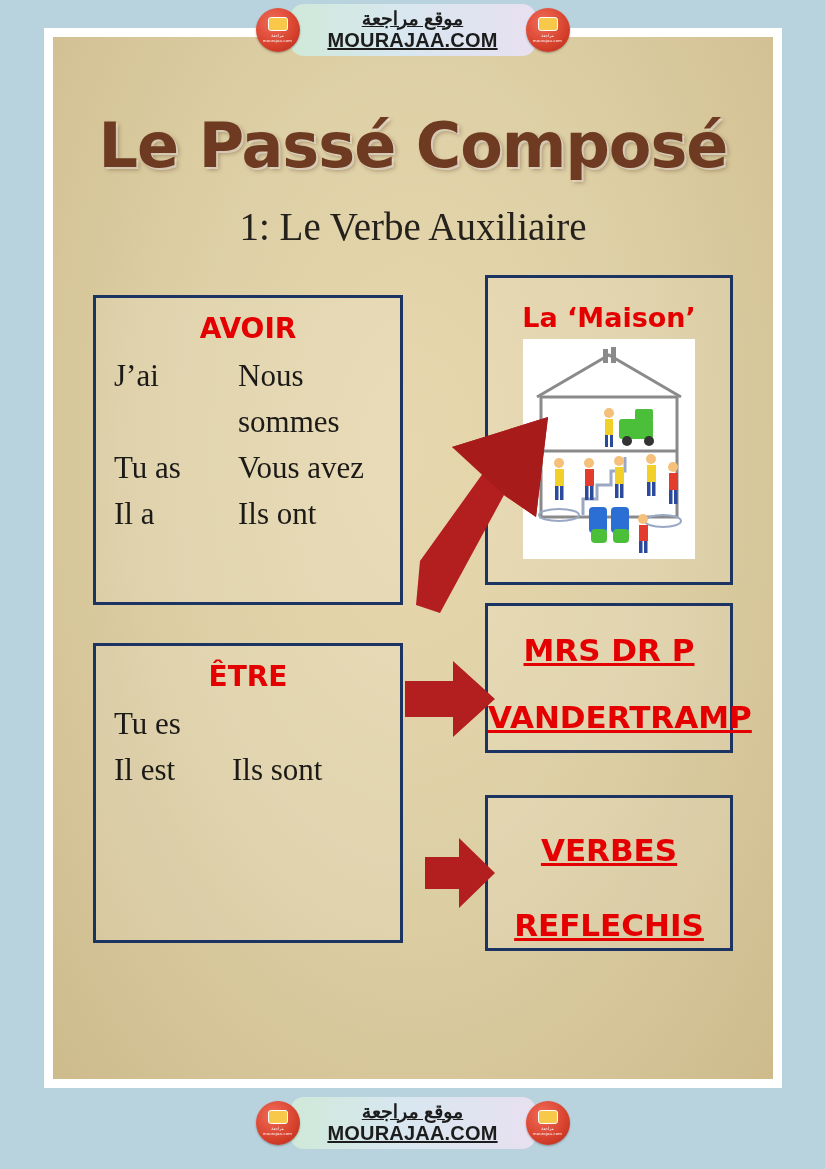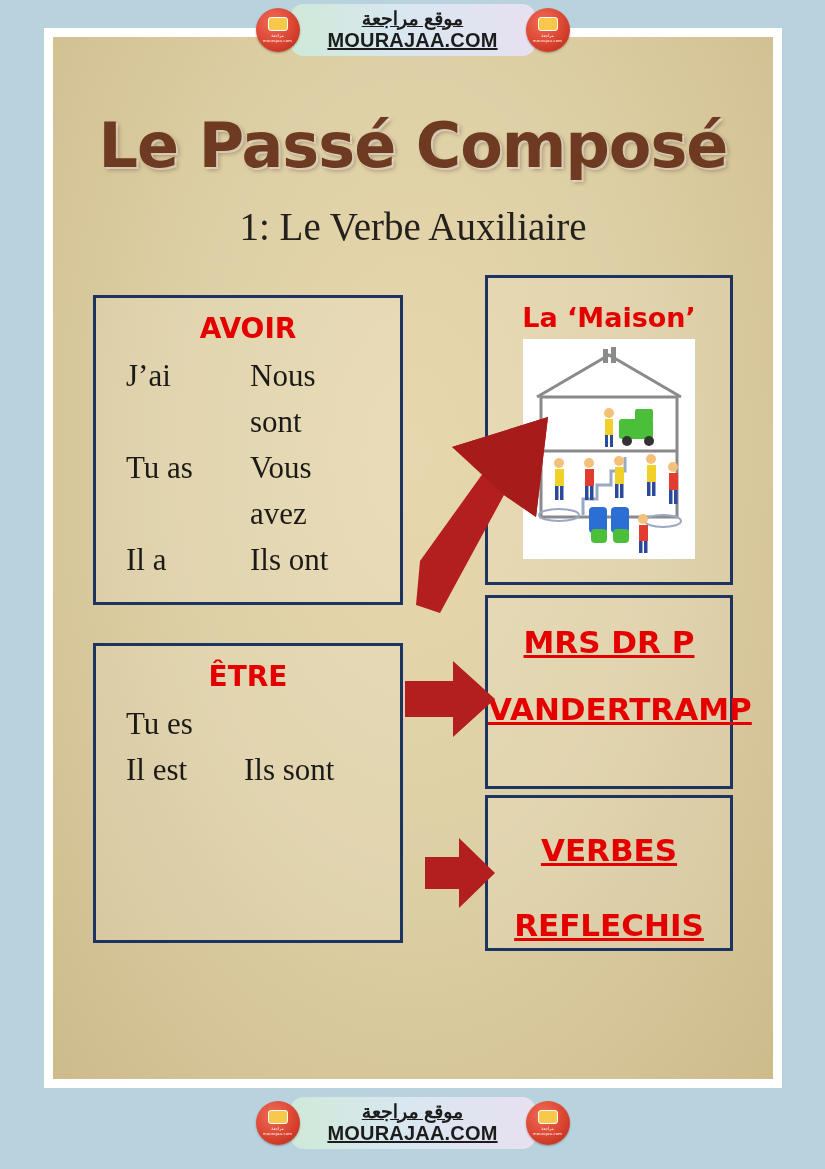--- a/index.html
+++ b/index.html
@@ -116,21 +116,21 @@
     background: rgba(255,255,255,0.12);
   }
 
   
   #box-avoir { left: 40px; top: 0px; width: 310px; height: 310px; margin-top: 20px; }
   
   #box-etre { left: 40px; top: 368px; width: 310px; height: 300px; }
   
   #box-maison { left: 432px; top: 0px; width: 248px; height: 310px; background: rgba(255,255,255,.10); }
   
-  #box-mrsdrp { left: 432px; top: 320px; width: 248px; height: 194px; }
+  #box-mrsdrp { left: 432px; top: 328px; width: 248px; height: 150px; }
   
   #box-verbes { left: 432px; top: 520px; width: 248px; height: 156px; }
 
   .box-head {
     text-align: center;
     color: #e40000;
     font-weight: bold;
     font-size: 28px;
     margin-top: 14px;
     font-family: "DejaVu Sans", sans-serif;
@@ -138,21 +138,21 @@
   .maison-head {
     text-align: center;
     color: #e40000;
     font-weight: bold;
     font-size: 27px;
     margin-top: 24px;
     font-family: "DejaVu Sans", sans-serif;
   }
   .conj {
     margin-top: 8px;
-    padding: 0 30px;
+    padding: 0 18px;
     font-family: "Liberation Serif", serif;
     color: #1c1a17;
   }
   .conj .row {
     display: flex;
     font-size: 31px;
     line-height: 1.48;
   }
   .conj .c1 { width: 124px; flex: 0 0 124px; }
   .conj .c2 { flex: 1; }
@@ -209,21 +209,21 @@
   <div class="title">Le Passé Composé</div>
   <div class="subtitle">1: Le Verbe Auxiliaire</div>
 
   <div class="board">
 
     <div class="box" id="box-avoir">
       <div class="box-head">AVOIR</div>
       <div class="conj">
         <div class="row">
           <div class="c1">J’ai</div>
-          <div class="c2">Nous sont</div>
+          <div class="c2">Nous sommes</div>
         </div>
         <div class="row">
           <div class="c1">Tu as</div>
           <div class="c2">Vous avez</div>
         </div>
         <div class="row">
           <div class="c1">Il a</div>
           <div class="c2">Ils ont</div>
         </div>
       </div>

